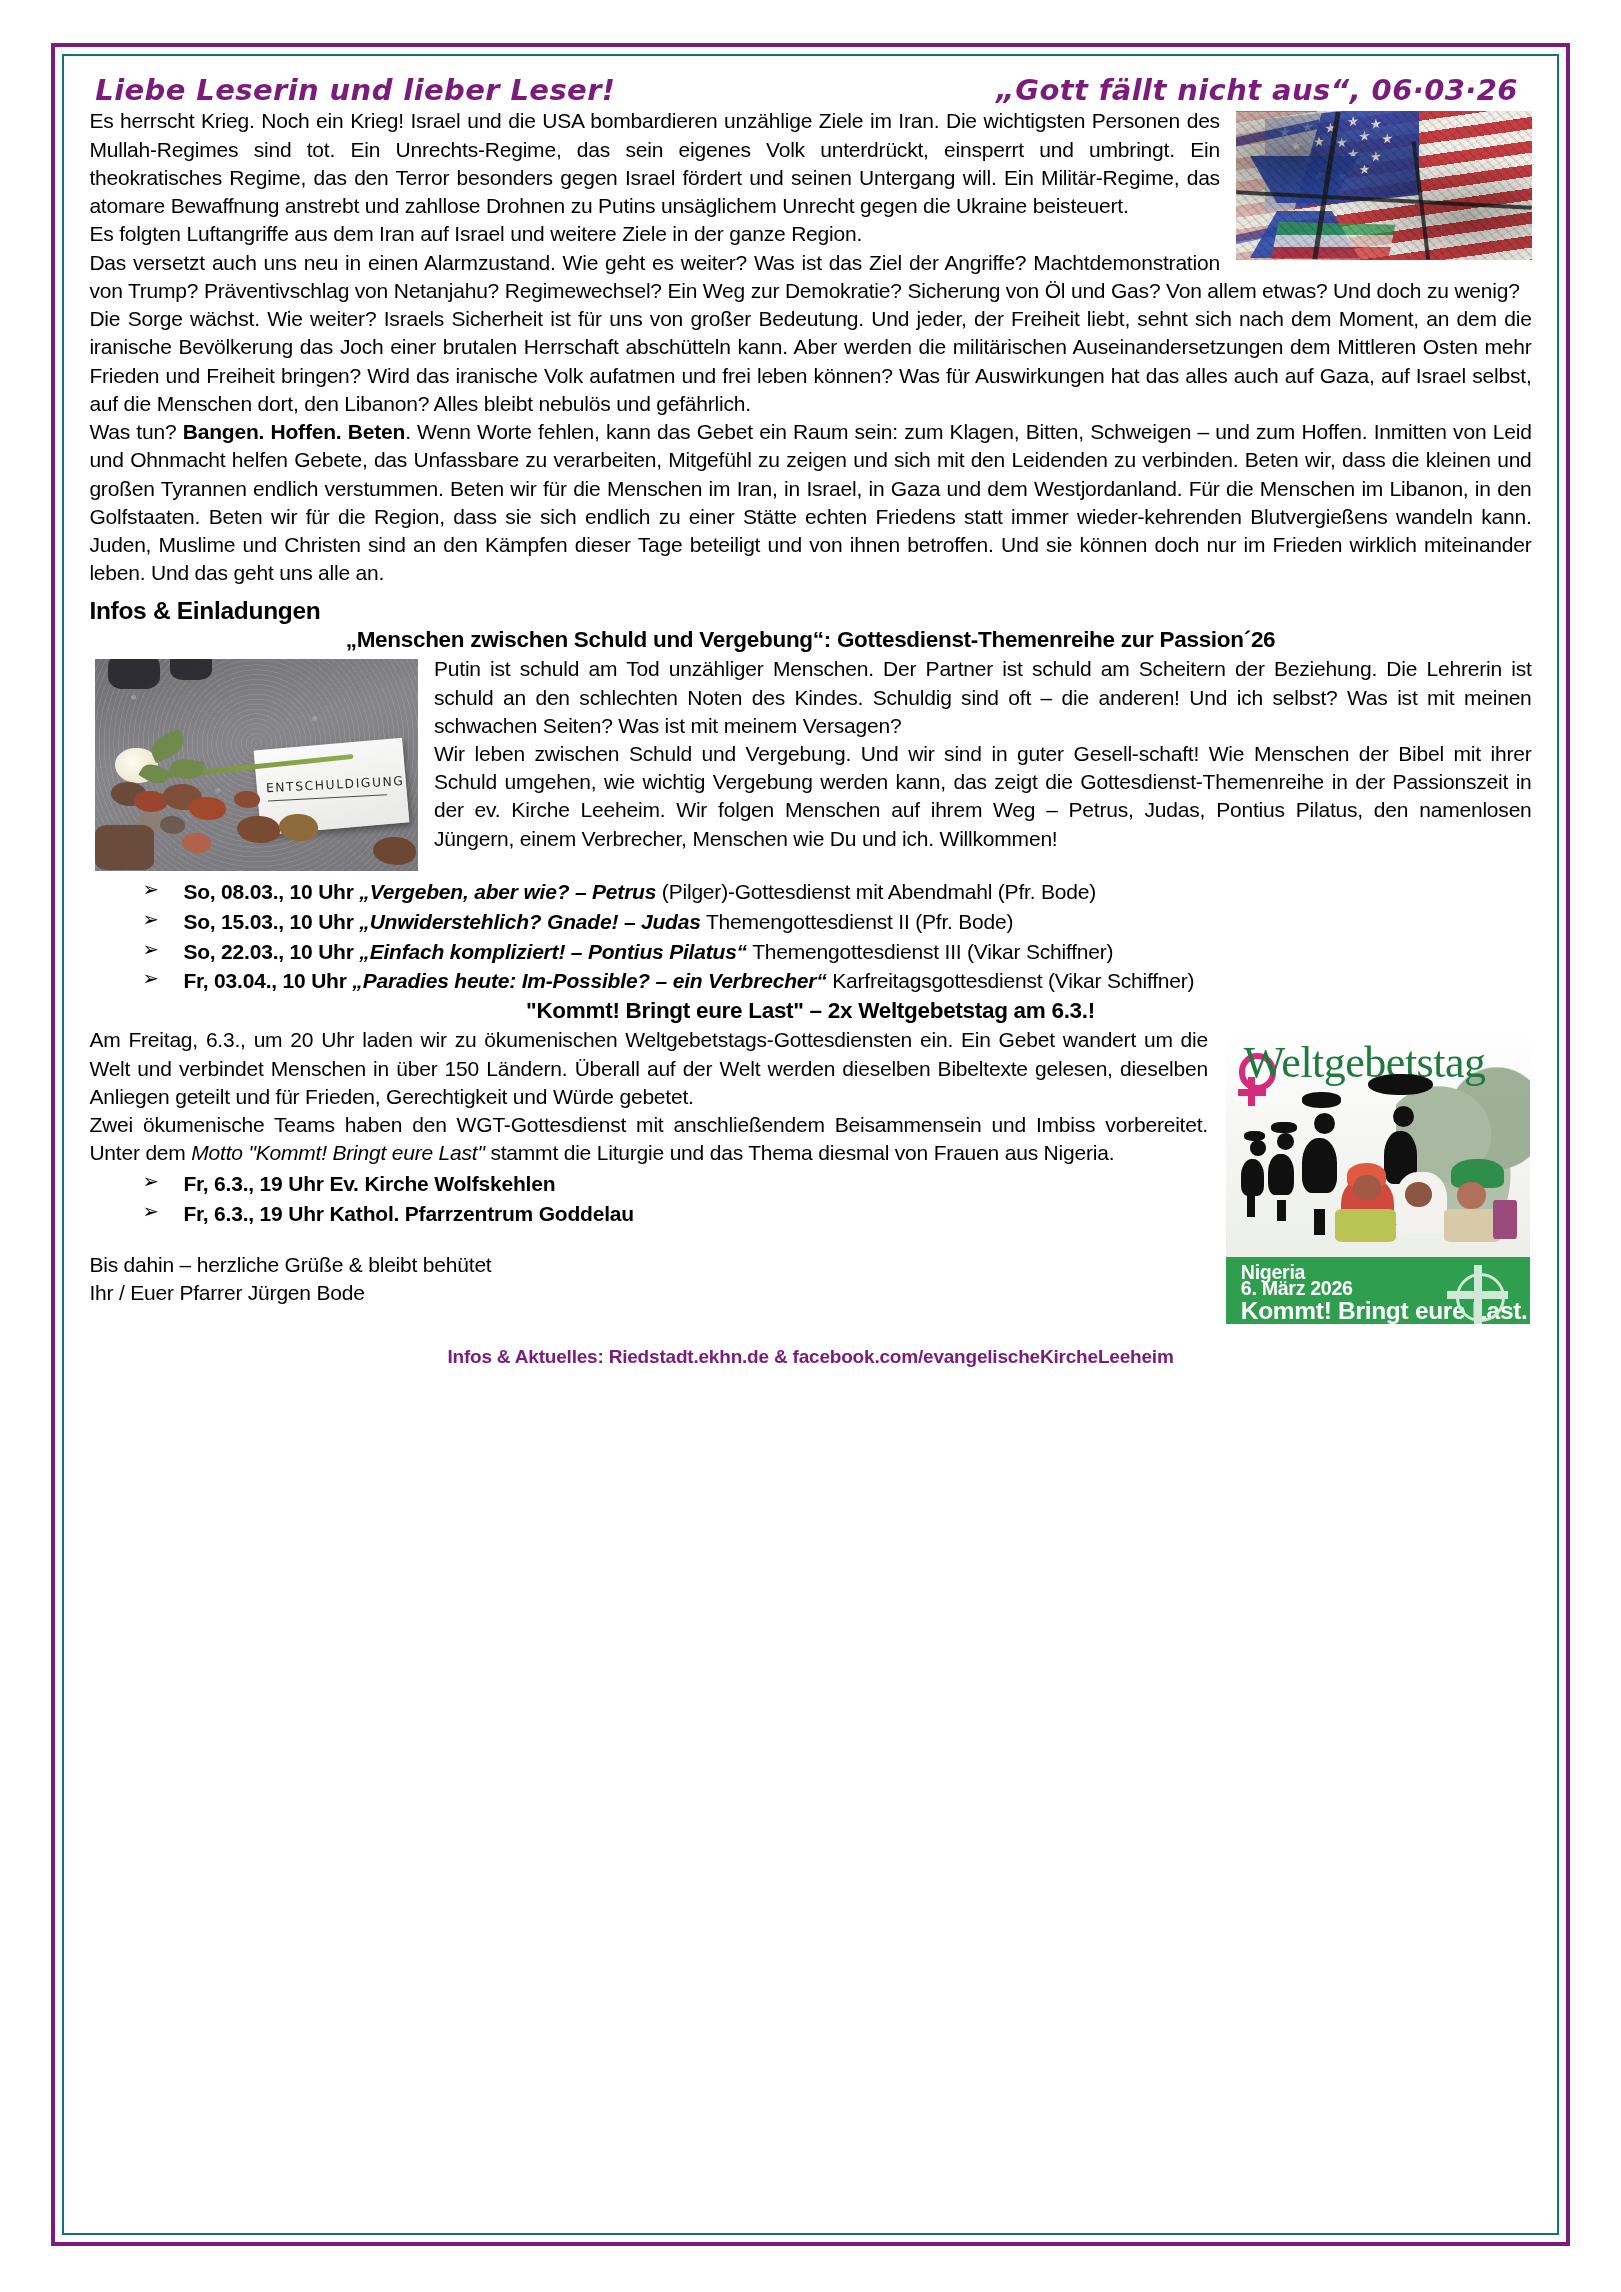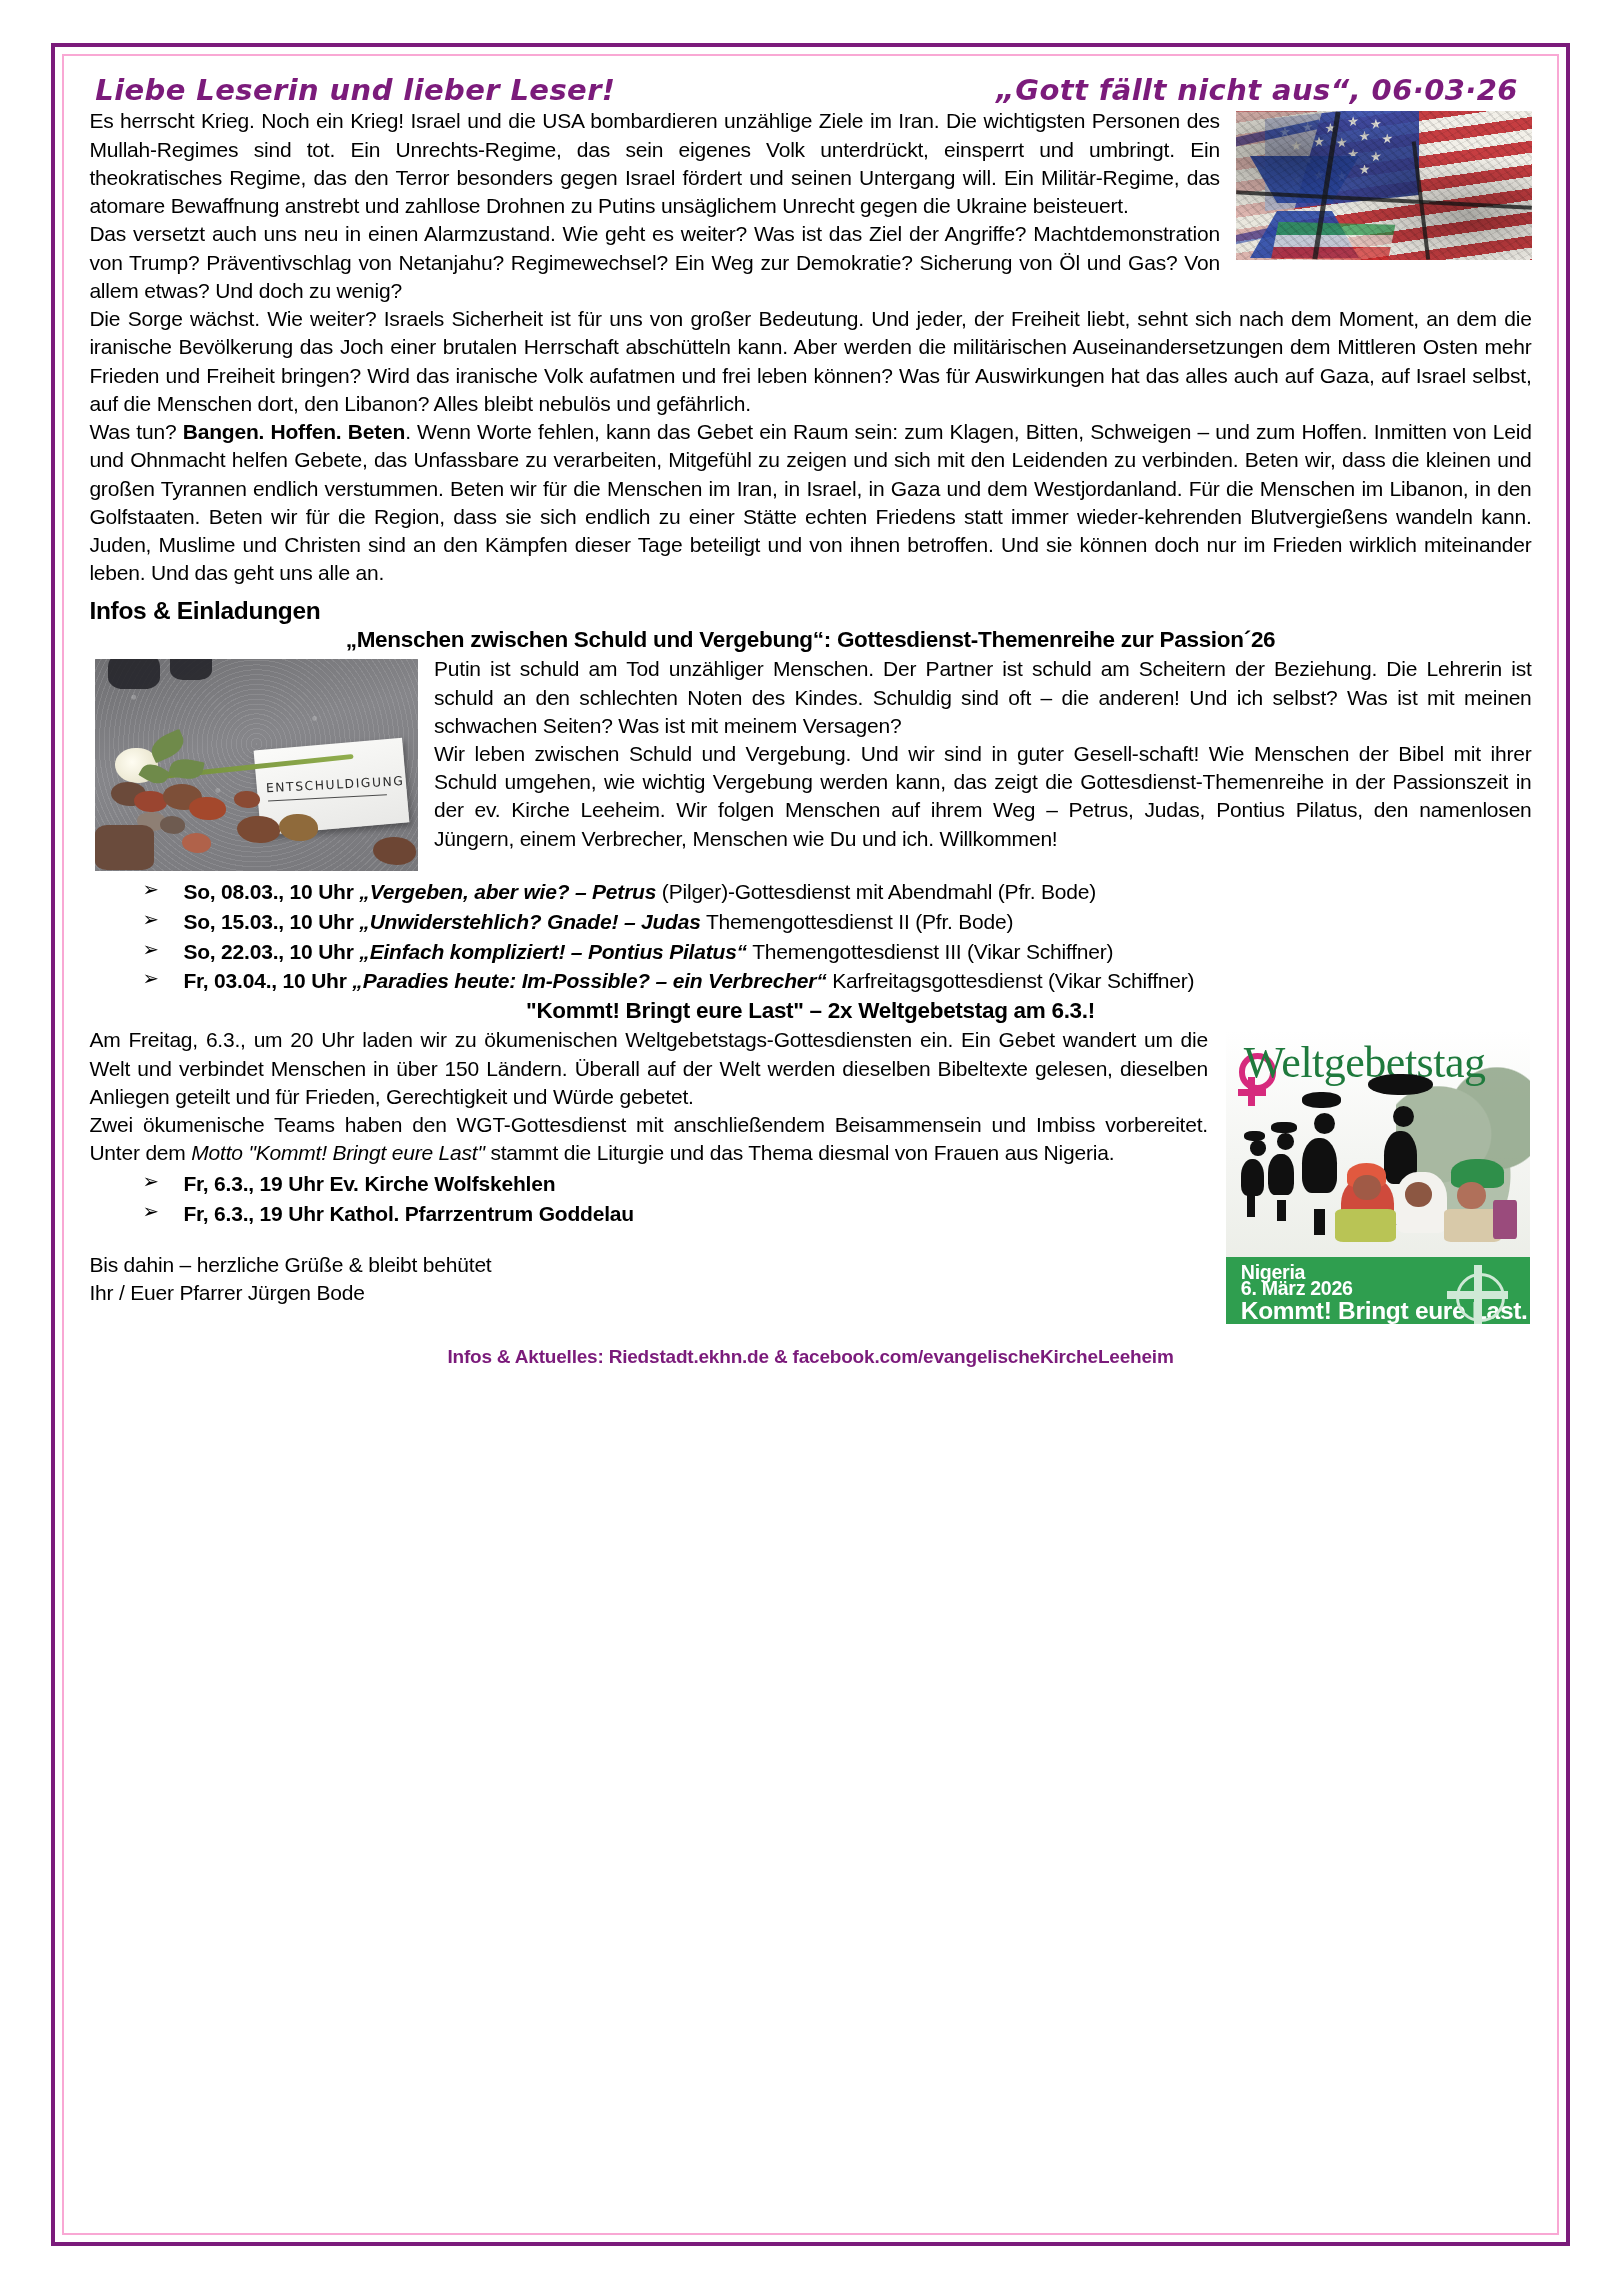--- a/index.html
+++ b/index.html
@@ -26,21 +26,21 @@
     box-sizing: border-box;
     border: 4.9px solid #7b1b7b;
     background: #ffffff;
   }
   .page-inner {
     position: absolute;
     left: 6.9px;
     top: 6.9px;
     right: 6.9px;
     bottom: 6.9px;
-    border: 2px solid #f9a8d4;
+    border: 2px solid #0f766e;
     background: #ffffff;
     box-sizing: border-box;
   }
   .content {
     position: absolute;
     left: 0; top: 0; right: 0; bottom: 0;
     padding: 17.6px 25.5px 9.8px 25.5px;
     box-sizing: border-box;
   }
 
@@ -396,20 +396,21 @@
       </div>
       <div class="flag-iran"></div>
       <span class="crack" style="left:30%;top:0;width:4.9px;height:100%;transform:rotate(9deg)"></span>
       <span class="crack" style="left:62%;top:20%;width:3.9px;height:80%;transform:rotate(-7deg)"></span>
       <span class="crack" style="left:0;top:58%;width:100%;height:3.9px;transform:rotate(3deg)"></span>
       <div class="grunge"></div>
     </div>
   </div>
 
   <p class="body">Es herrscht Krieg. Noch ein Krieg! Israel und die USA bombardieren unzählige Ziele im Iran. Die wichtigsten Personen des Mullah-Regimes sind tot. Ein Unrechts-Regime, das sein eigenes Volk unterdrückt, einsperrt und umbringt.   Ein theokratisches Regime, das den Terror besonders gegen Israel fördert und seinen Untergang will. Ein Militär-Regime, das atomare Bewaffnung anstrebt und zahllose Drohnen zu Putins unsäglichem Unrecht gegen die Ukraine beisteuert.</p>
+  <p class="body nojust">Es folgten Luftangriffe aus dem Iran auf Israel und weitere Ziele in der ganze Region.</p>
   <p class="body">Das versetzt auch uns neu in einen Alarmzustand. Wie geht es weiter? Was ist das Ziel der Angriffe? Machtdemonstration von Trump? Präventivschlag von Netanjahu? Regimewechsel? Ein Weg zur Demokratie? Sicherung  von Öl und Gas? Von allem etwas? Und doch zu wenig?</p>
   <p class="body">Die Sorge wächst. Wie weiter?  Israels Sicherheit ist für uns von großer Bedeutung. Und jeder, der Freiheit liebt, sehnt sich nach dem Moment, an dem die iranische Bevölkerung das Joch einer brutalen Herrschaft abschütteln kann. Aber werden die militärischen Auseinandersetzungen dem Mittleren Osten mehr Frieden und Freiheit bringen? Wird das iranische Volk aufatmen und frei leben können? Was für Auswirkungen hat das alles auch auf Gaza, auf Israel selbst, auf die Menschen dort, den Libanon? Alles bleibt nebulös und gefährlich.</p>
   <p class="body"><span>Was tun? </span><span class="b">Bangen. Hoffen. Beten</span><span>. Wenn Worte fehlen, kann das Gebet ein Raum sein: zum Klagen, Bitten, Schweigen – und zum Hoffen. Inmitten von Leid und Ohnmacht helfen Gebete, das Unfassbare zu verarbeiten, Mitgefühl zu zeigen und sich mit den Leidenden zu verbinden. Beten wir, dass die kleinen und großen Tyrannen endlich verstummen. Beten wir für die Menschen im Iran, in Israel, in Gaza und dem Westjordanland. Für die Menschen im Libanon, in den Golfstaaten. Beten wir für die Region, dass sie sich endlich zu einer Stätte echten Friedens statt immer wieder-kehrenden Blutvergießens wandeln kann. Juden, Muslime und Christen sind an den Kämpfen dieser Tage beteiligt und von ihnen betroffen. Und sie können doch nur im Frieden wirklich miteinander leben. Und das geht uns alle an.</span></p>
 
   <h2 class="sub-title">Infos &amp; Einladungen</h2>
   <h3 class="sub-sub-title">„Menschen zwischen Schuld und Vergebung“: Gottesdienst-Themenreihe zur Passion´26</h3>
 
   <div class="schuld-img">
     <div class="asphalt"></div>
     <span class="shoe" style="left:4%;top:-4%;width:16%;height:18%"></span>

